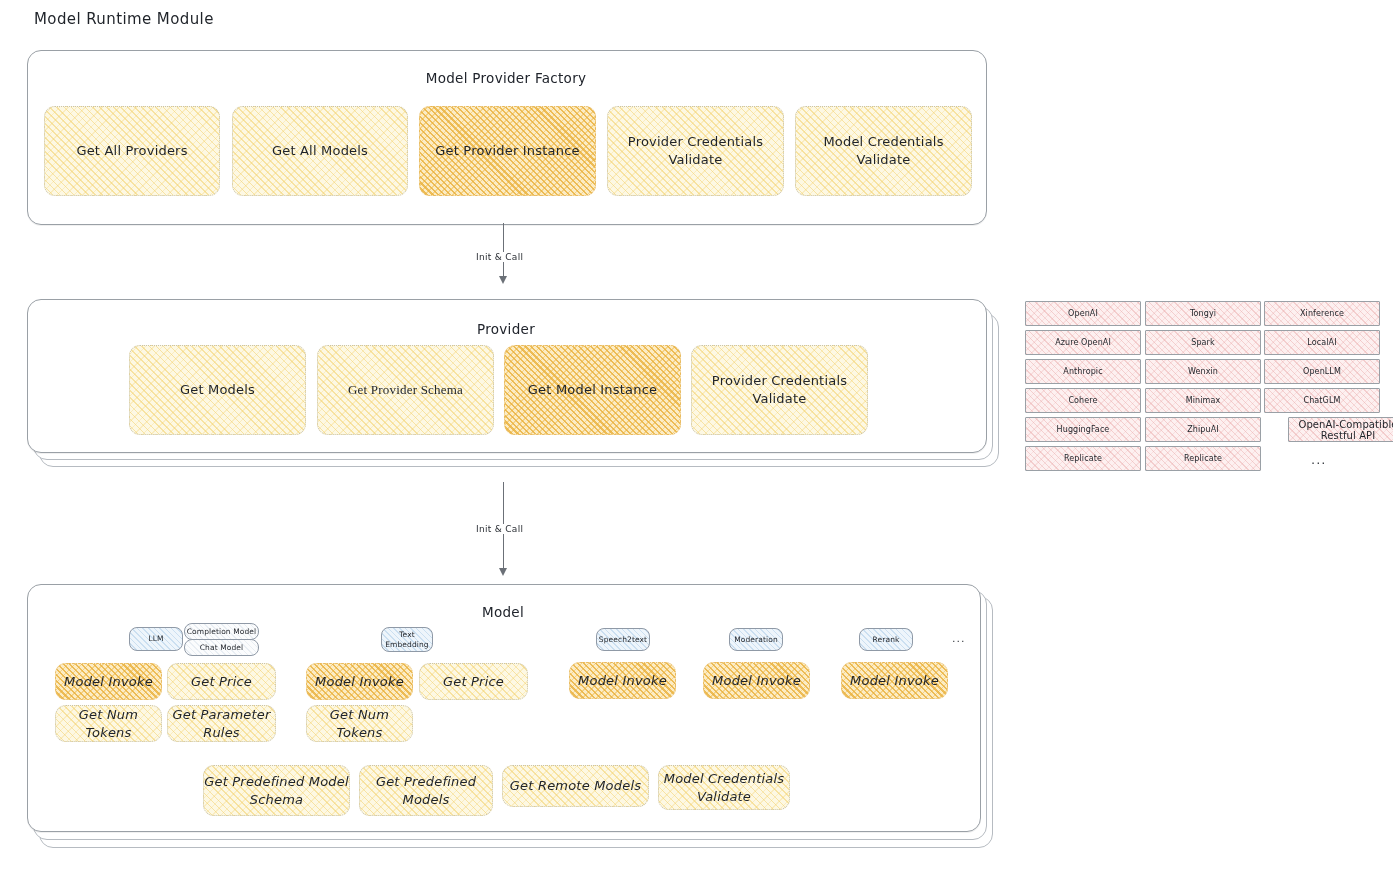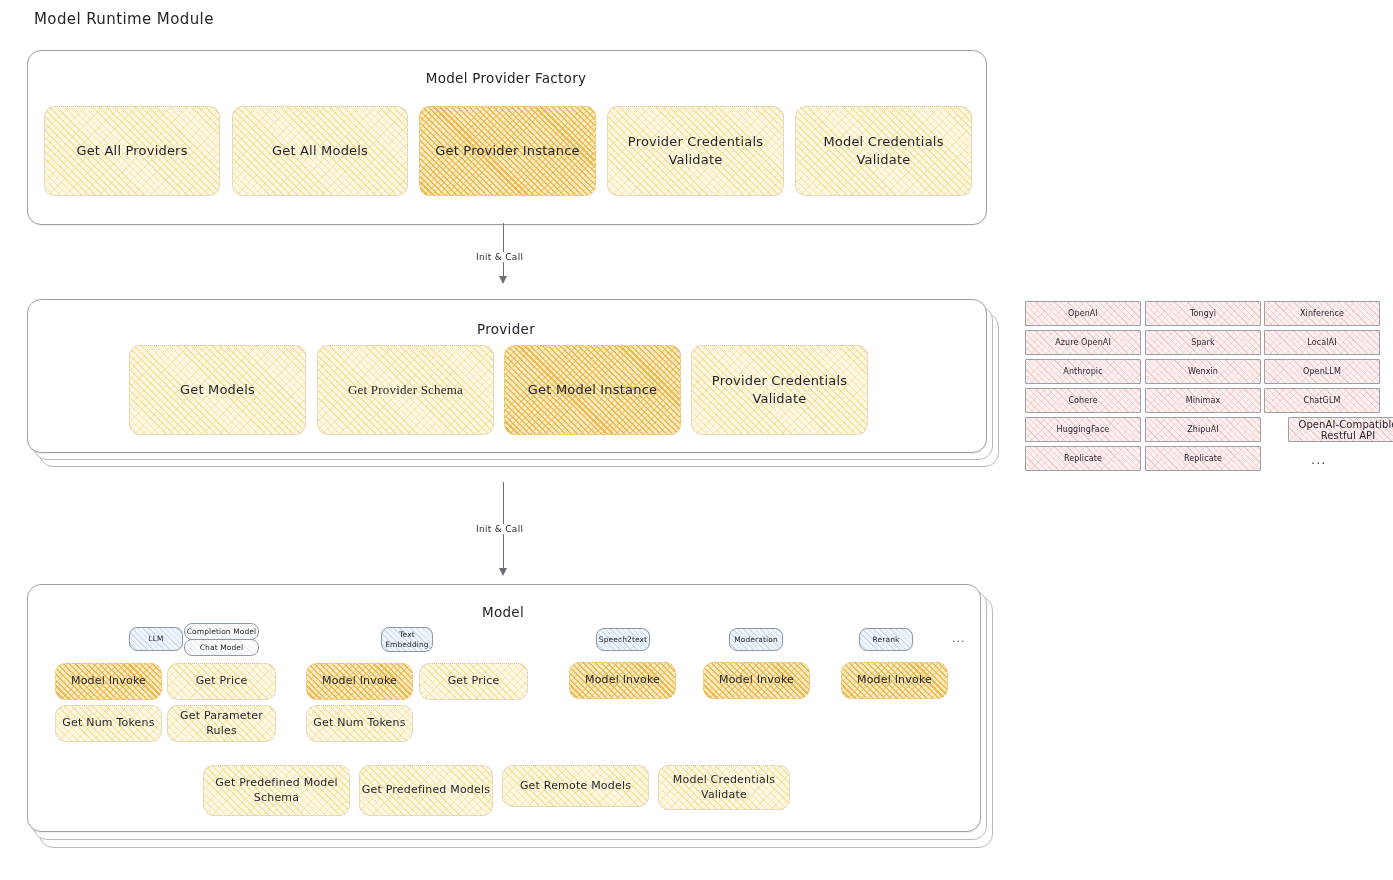--- a/index.html
+++ b/index.html
@@ -51,21 +51,21 @@
       repeating-linear-gradient(45deg, rgba(243,209,108,.55) 0 1.2px, rgba(255,255,255,0) 1.2px 5px),
       repeating-linear-gradient(-45deg, rgba(243,209,108,.30) 0 1px, rgba(255,255,255,0) 1px 6px);
   }
   .hbox.hl{
     border-color:#e8bf72;
     background-color:#fcecc4;
     background-image:
       repeating-linear-gradient(45deg, rgba(234,176,58,.80) 0 1.5px, rgba(255,255,255,0) 1.5px 4.2px),
       repeating-linear-gradient(-45deg, rgba(234,176,58,.45) 0 1.2px, rgba(255,255,255,0) 1.2px 5px);
   }
-  .hbox.sm{font-size:11px;}
+  .hbox.sm{font-size:13px;font-style:italic;}
 
   
   .badge{
     position:absolute;
     border:1.2px solid #8f99a6;
     border-radius:8px;
     display:flex;align-items:center;justify-content:center;
     text-align:center;
     font-size:7.5px;line-height:1.25;
     color:#1f2329;letter-spacing:.1px;

